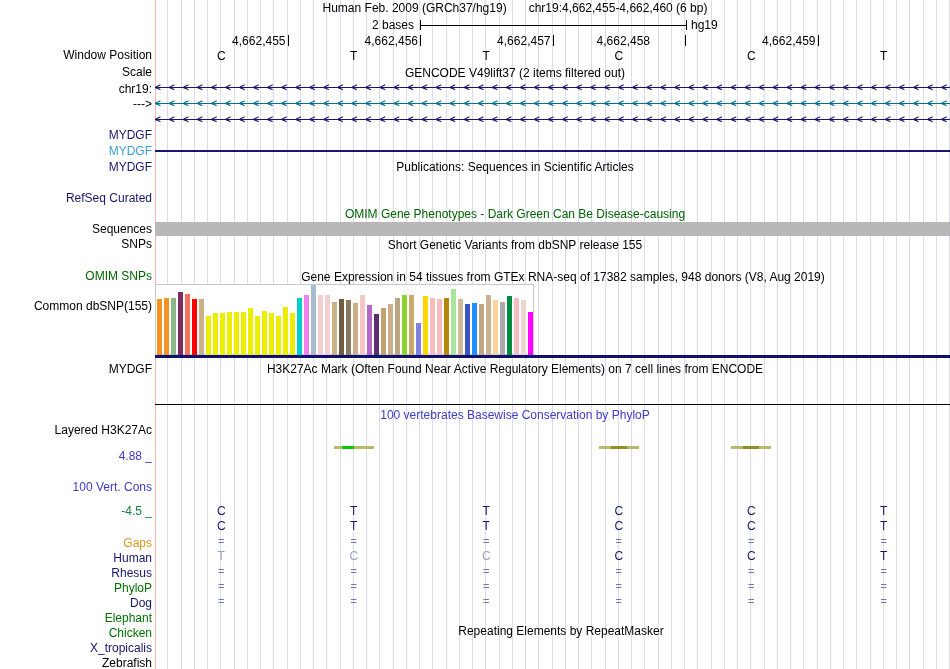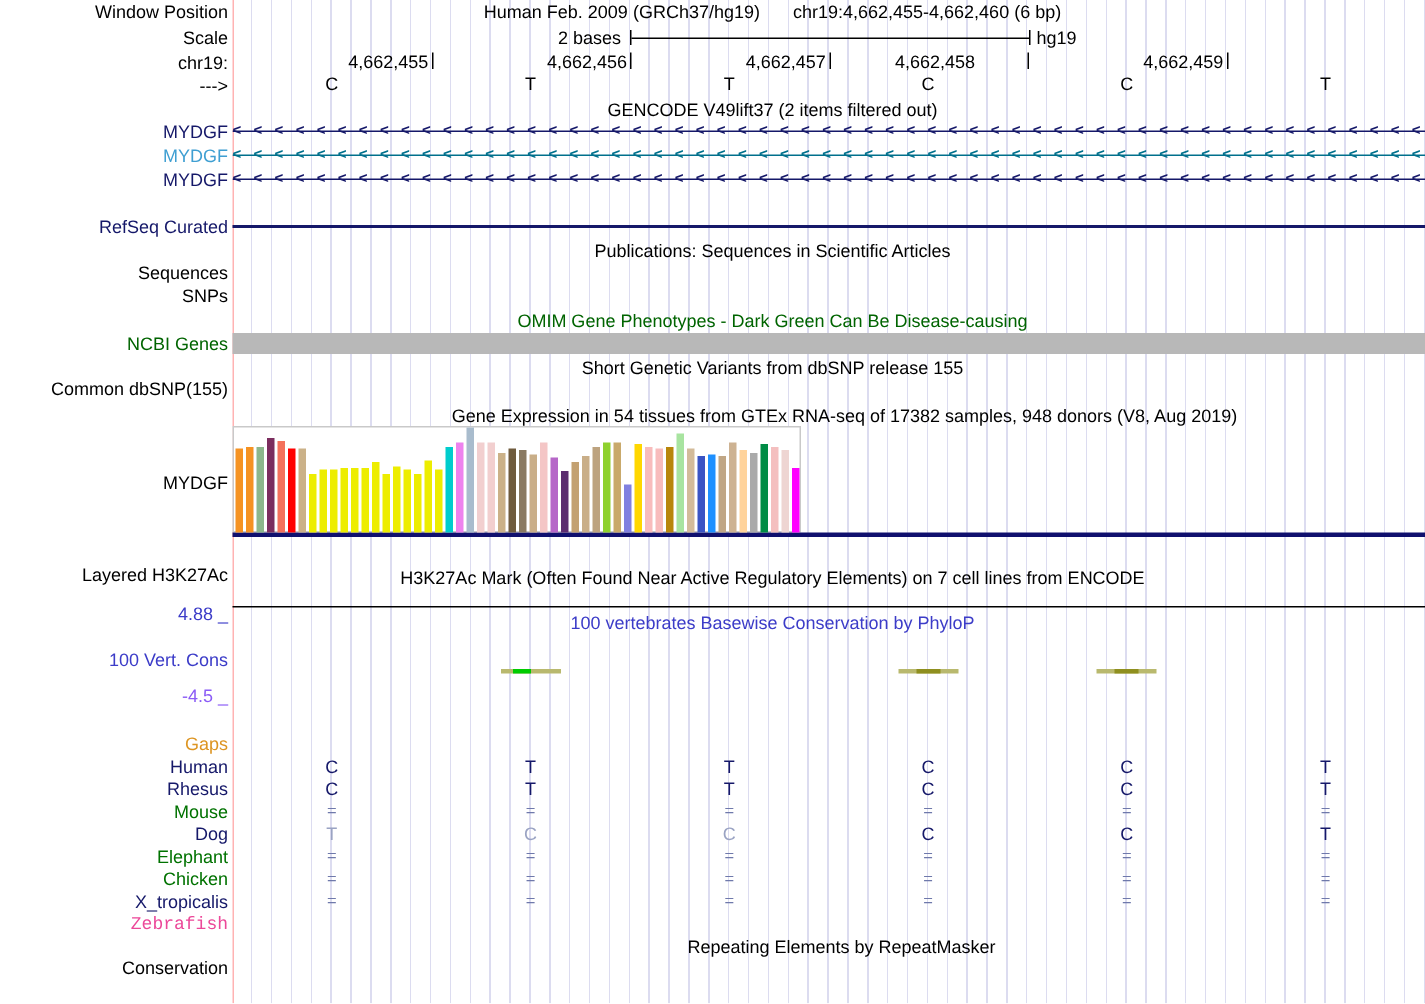--- a/index.html
+++ b/index.html
@@ -4,21 +4,21 @@
 <style>
   html,body{margin:0;padding:0;background:#fff;}
   #shot{position:relative;width:950px;height:669px;background:#fff;overflow:hidden;
         font-family:"Liberation Sans",sans-serif;font-size:12px;color:#000;}
   .abs{position:absolute;}
   
   #grid{left:155px;top:0;width:795px;height:669px;z-index:0;
         background:repeating-linear-gradient(to right,transparent 0,transparent 12.25px,#DCDCF0 12.25px,#DCDCF0 13.25px);}
   #pink{left:155px;top:0;width:1px;height:669px;background:#FFB3B3;z-index:1;}
   .ct{position:absolute;left:155px;width:720px;text-align:center;white-space:nowrap;z-index:3;line-height:14px;}
-  .ll{position:absolute;left:0;width:152px;text-align:right;white-space:nowrap;z-index:3;line-height:14px;}
+  .ll{position:absolute;left:0;width:152px;text-align:right;white-space:nowrap;z-index:3;line-height:14px;margin-top:47px;}
   .hline{position:absolute;left:155px;width:795px;z-index:2;}
   .num{position:absolute;text-align:right;z-index:3;line-height:13px;}
   .tick{position:absolute;width:1px;height:11px;background:#000;z-index:3;}
   .baseL{position:absolute;width:20px;text-align:center;z-index:3;line-height:13px;}
   .generow{position:absolute;left:155px;width:795px;height:10px;z-index:2;overflow:hidden;}
   .generow .gl{position:absolute;left:0;right:0;top:4px;height:1px;}
   .generow .ch{position:absolute;left:0;top:0;font-size:10px;line-height:10px;font-weight:bold;letter-spacing:8.2px;white-space:nowrap;}
   .bar{position:absolute;z-index:2;}
   .mcell{position:absolute;width:20px;text-align:center;z-index:3;line-height:14px;}
   #gtexPanel{left:155px;top:284px;width:379px;height:71px;background:#fff;border:1px solid #C9C9C9;box-sizing:border-box;z-index:1;}
@@ -36,55 +36,55 @@
 
   <div class="abs" style="left:254px;top:18px;width:160px;text-align:right;z-index:3;">2 bases</div>
   <div class="abs" style="left:420px;top:20px;width:265px;height:10px;border-left:1px solid #000;border-right:1px solid #000;background:linear-gradient(#000,#000) center/100% 1px no-repeat;z-index:3;"></div>
   <div class="abs" style="left:691px;top:18px;z-index:3;">hg19</div>
 
   <div class="ct" style="top:66px;">GENCODE V49lift37 (2 items filtered out)</div>
   <div class="ct" style="top:207px;color:#006400;">OMIM Gene Phenotypes - Dark Green Can Be Disease-causing</div>
   <div class="ct" style="top:160px;">Publications: Sequences in Scientific Articles</div>
   <div class="ct" style="top:238px;">Short Genetic Variants from dbSNP release 155</div>
   <div class="ct" style="top:270px;margin-left:48px;">Gene Expression in 54 tissues from GTEx RNA-seq of 17382 samples, 948 donors (V8, Aug 2019)</div>
-  <div class="ct" style="top:362px;margin-top:16px;">H3K27Ac Mark (Often Found Near Active Regulatory Elements) on 7 cell lines from ENCODE</div>
+  <div class="ct" style="top:362px;">H3K27Ac Mark (Often Found Near Active Regulatory Elements) on 7 cell lines from ENCODE</div>
   <div class="ct" style="top:408px;color:#3C3CC8;">100 vertebrates Basewise Conservation by PhyloP</div>
   <div class="ct" style="top:624px;margin-left:46px;">Repeating Elements by RepeatMasker</div>
 
   <div class="hline" style="top:150px;height:2px;background:#151869;"></div>
   <div class="hline" style="top:222px;height:14px;background:#B8B8B8;"></div>
   <div id="gtexPanel" class="abs"></div>
   <div class="hline" style="top:355px;height:3px;background:#10106E;"></div>
   <div class="hline" style="top:404px;height:1px;background:#000;"></div>
 <div class="ll" style="top: 1px; color: rgb(0, 0, 0);">Window Position</div>
     <div class="ll" style="top: 18px; color: rgb(0, 0, 0);">Scale</div>
     <div class="ll" style="top: 35px; color: rgb(0, 0, 0);">chr19:</div>
     <div class="ll" style="top: 50px; color: rgb(0, 0, 0);">---&gt;</div>
     <div class="ll" style="top: 81px; color: rgb(21, 24, 105);">MYDGF</div>
     <div class="ll" style="top: 97px; color: rgb(63, 159, 210);">MYDGF</div>
     <div class="ll" style="top: 113px; color: rgb(21, 24, 105);">MYDGF</div>
     <div class="ll" style="top: 144px; color: rgb(21, 24, 105);">RefSeq Curated</div>
     <div class="ll" style="top: 175px; color: rgb(0, 0, 0);">Sequences</div>
     <div class="ll" style="top: 190px; color: rgb(0, 0, 0);">SNPs</div>
-    <div class="ll" style="top: 222px; color: rgb(0, 100, 0);">NCBI Genes</div>
+    <div class="ll" style="top: 222px; color: rgb(0, 100, 0);">OMIM SNPs</div>
     <div class="ll" style="top: 252px; color: rgb(0, 0, 0);">Common dbSNP(155)</div>
     <div class="ll" style="top: 315px; color: rgb(0, 0, 0);">MYDGF</div>
     <div class="ll" style="top: 376px; color: rgb(0, 0, 0);">Layered H3K27Ac</div>
     <div class="ll" style="top: 402px; color: rgb(60, 60, 200);">4.88 _</div>
     <div class="ll" style="top: 433px; color: rgb(60, 60, 200);">100 Vert. Cons</div>
-    <div class="ll" style="top: 457px; color: #8b5cf6;">-4.5 _</div>
+    <div class="ll" style="top: 457px; color: #15803d;">-4.5 _</div>
     <div class="ll" style="top: 489px; color: rgb(221, 149, 34);">Gaps</div>
     <div class="ll" style="top: 504px; color: rgb(21, 24, 105);">Human</div>
     <div class="ll" style="top: 519px; color: rgb(21, 24, 105);">Rhesus</div>
-    <div class="ll" style="top: 534px; color: rgb(0, 114, 0);">Mouse</div>
+    <div class="ll" style="top: 534px; color: rgb(0, 114, 0);">PhyloP</div>
     <div class="ll" style="top: 549px; color: rgb(21, 24, 105);">Dog</div>
     <div class="ll" style="top: 564px; color: rgb(0, 114, 0);">Elephant</div>
     <div class="ll" style="top: 579px; color: rgb(0, 114, 0);">Chicken</div>
     <div class="ll" style="top: 594px; color: rgb(21, 24, 105);">X_tropicalis</div>
-    <div class="ll" style="top: 609px; color: #ec4899; font-family: Liberation Mono, monospace;">Zebrafish</div>
+    <div class="ll" style="top: 609px; color: #000000;">Zebrafish</div>
     <div class="ll" style="top: 638px; color: rgb(0, 0, 0);">Conservation</div>
     <div class="num" style="left: 195.5px; top: 35px; width: 90px;">4,662,455</div>
     <div class="tick" style="left: 287.5px; top: 35px;"></div>
     <div class="num" style="left: 328px; top: 35px; width: 90px;">4,662,456</div>
     <div class="tick" style="left: 420px; top: 35px;"></div>
     <div class="num" style="left: 460.5px; top: 35px; width: 90px;">4,662,457</div>
     <div class="tick" style="left: 552.5px; top: 35px;"></div>
     <div class="num" style="left: 560px; top: 35px; width: 90px;">4,662,458</div>
     <div class="tick" style="left: 685px; top: 35px;"></div>
     <div class="num" style="left: 725.5px; top: 35px; width: 90px;">4,662,459</div>

